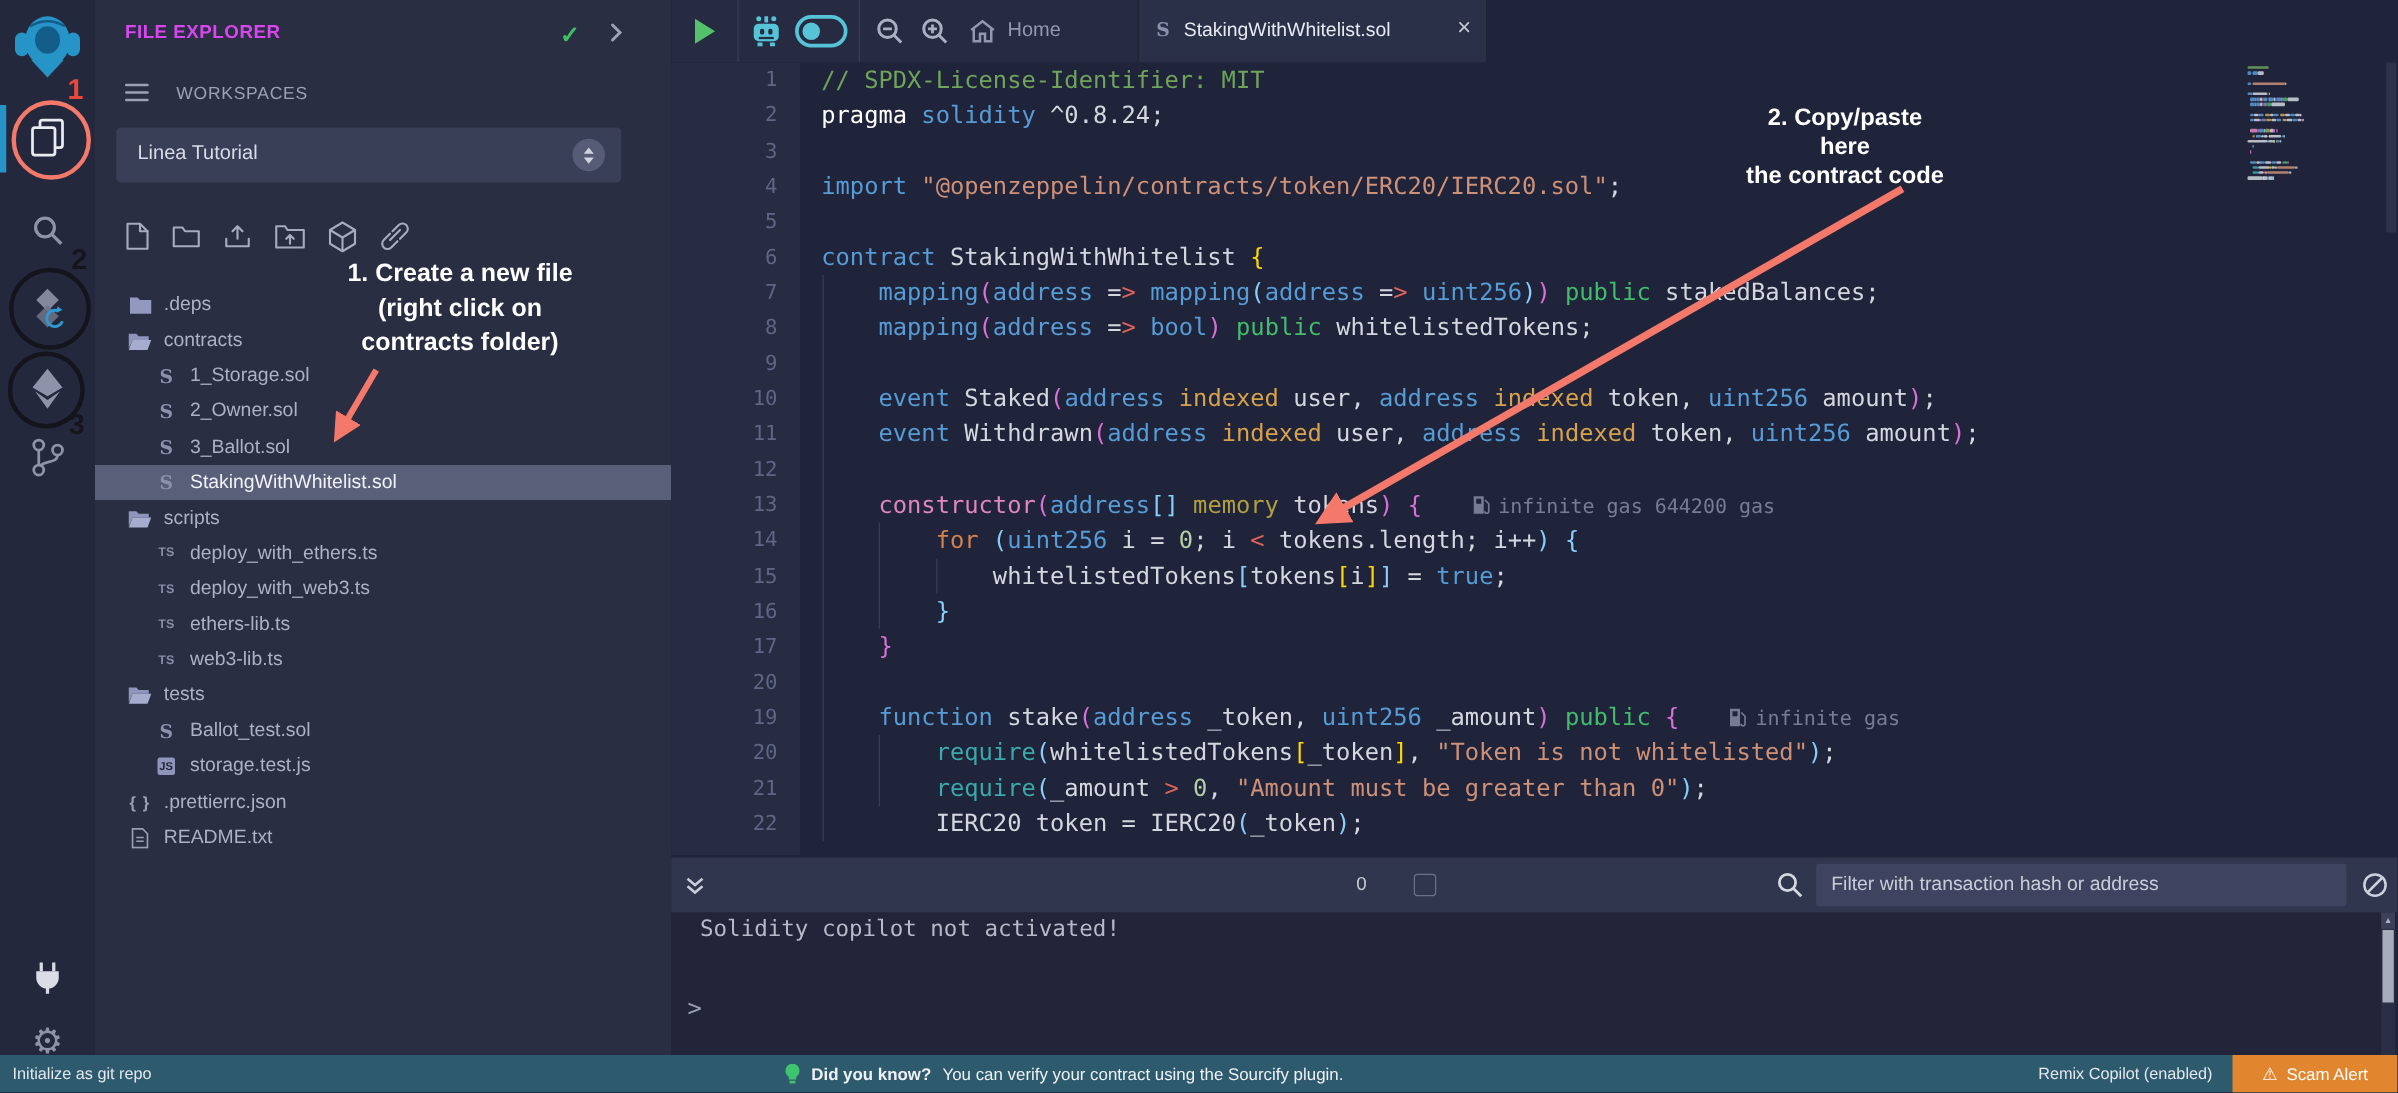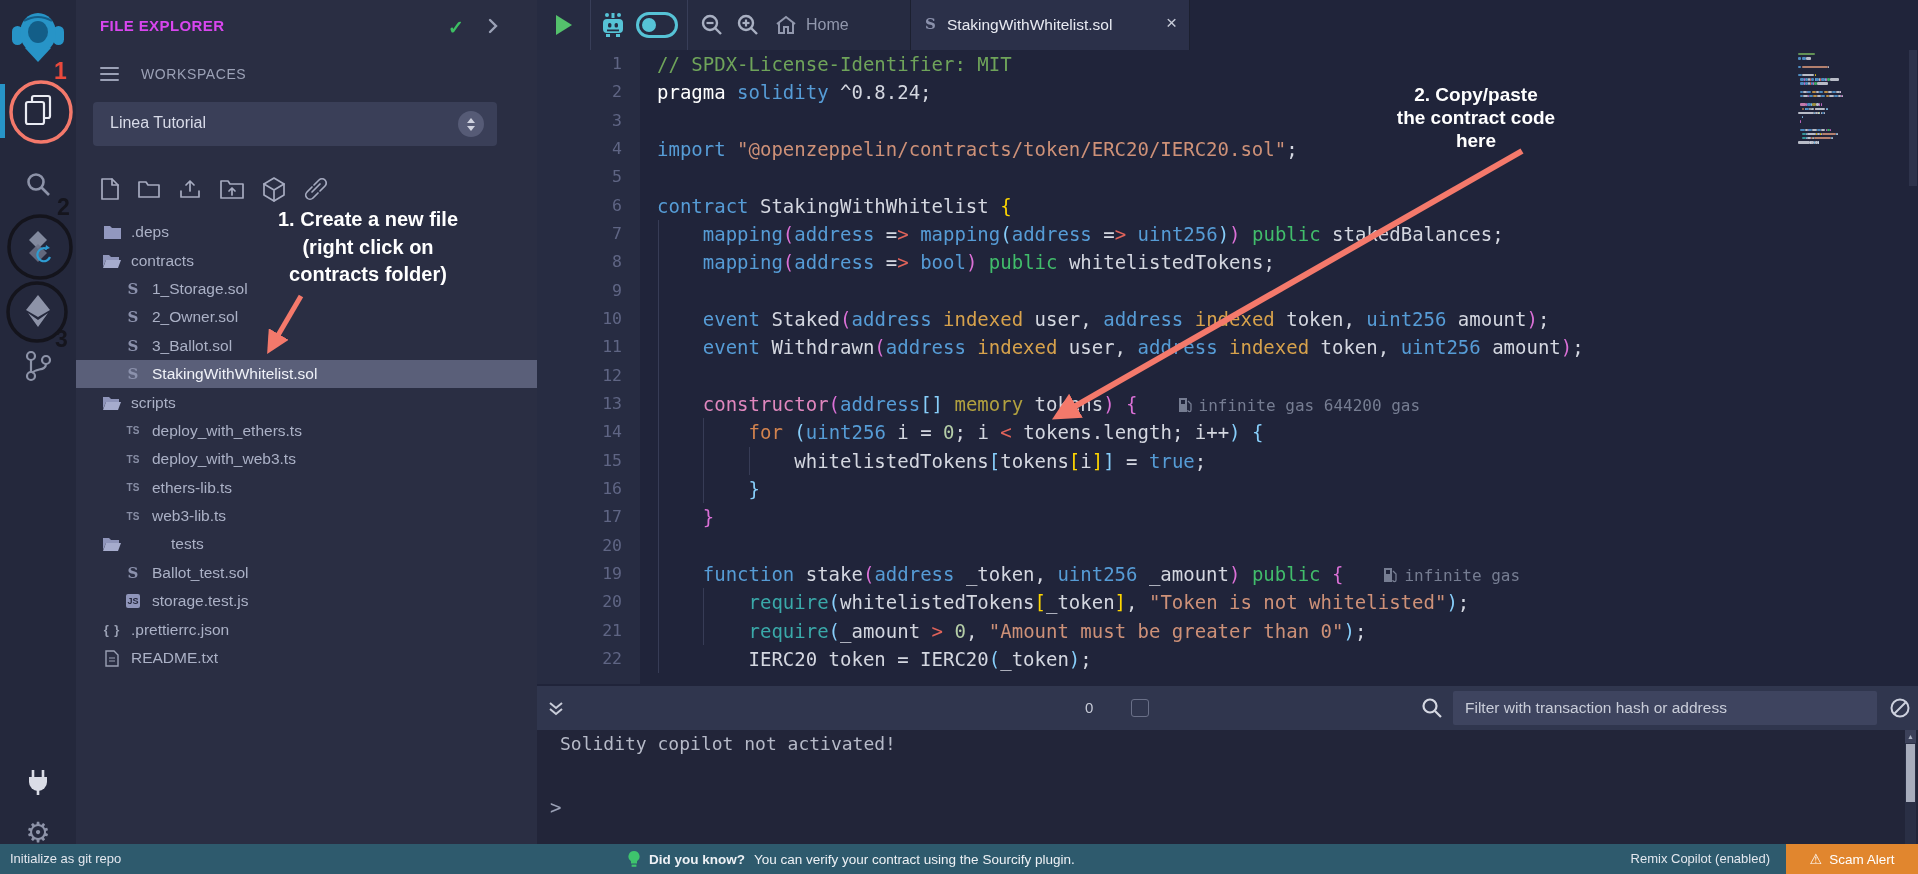--- a/index.html
+++ b/index.html
@@ -204,21 +204,21 @@
             <path d="M12 2 L22 8 V19 L12 25 L2 19 V8 z"></path>
             <path d="M2 8 L12 14 L22 8 M12 14 V25"></path>
           </svg></span>
       <span class="fticon"><svg width="26" height="24" viewBox="0 0 26 24">
             <path d="M11 8 l5 -5 a4.2 4.2 0 0 1 6 6 l-5 5"></path>
             <path d="M15 16 l-5 5 a4.2 4.2 0 0 1 -6 -6 l5 -5"></path>
             <path d="M9 15 l8 -8"></path>
           </svg></span>
     </div>
     <div id="tree">
-        <div class="trow" style="padding-left: 25px;">
+        <div class="trow" style="padding-left: 25px; margin-top: 12px;">
           <span class="ticon">
             <svg width="19" height="16" viewBox="0 0 19 16">
               <path d="M1 2 h6 l2 2 h9 v11 H1 z" fill="#9298bf"></path>
             </svg>
           </span>
           <span class="tlabel">.deps</span>
         </div>
         <div class="trow" style="padding-left: 25px;">
           <span class="ticon">
             <svg width="20" height="16" viewBox="0 0 20 16">
@@ -278,21 +278,21 @@
             <span class="ic-ts">TS</span>
           </span>
           <span class="tlabel">ethers-lib.ts</span>
         </div>
         <div class="trow" style="padding-left: 46px;">
           <span class="ticon">
             <span class="ic-ts">TS</span>
           </span>
           <span class="tlabel">web3-lib.ts</span>
         </div>
-        <div class="trow" style="padding-left: 25px; gap: 40px;">
+        <div class="trow" style="padding-left: 25px;">
           <span class="ticon">
             <svg width="20" height="16" viewBox="0 0 20 16">
               <path d="M1 2 h6 l2 2 h8 v3 H4 L1 14 z" fill="#8f95ba"></path>
               <path d="M4 7 h15 l-3 8 H1 z" fill="#a6accd"></path>
             </svg>
           </span>
           <span class="tlabel">tests</span>
         </div>
         <div class="trow" style="padding-left: 46px;">
           <span class="ticon">
@@ -596,22 +596,22 @@
     </div>
   </footer>
 
   <div id="ann1" class="ann">
     <div>1. Create a new file</div>
     <div>(right click on</div>
     <div>contracts folder)</div>
   </div>
   <div id="ann2" class="ann">
     <div>2. Copy/paste</div>
+    <div>here</div>
     <div>the contract code</div>
-    <div>here</div>
   </div>
   <div class="badge" style="left:54px;top:58px;color:#e8493c">1</div>
   <div class="badge" style="left:57px;top:194px;color:#15151d">2</div>
   <div class="badge" style="left:55px;top:326px;color:#15151d">3</div>
 
   <svg id="overlay" width="1918" height="874">
     <defs>
       <marker id="ah" viewBox="0 0 8 8" refX="6" refY="4" markerWidth="4.6" markerHeight="4.6" orient="auto">
           <path d="M0 0 L8 4 L0 8 z" fill="#f4796b"></path>
         </marker>

